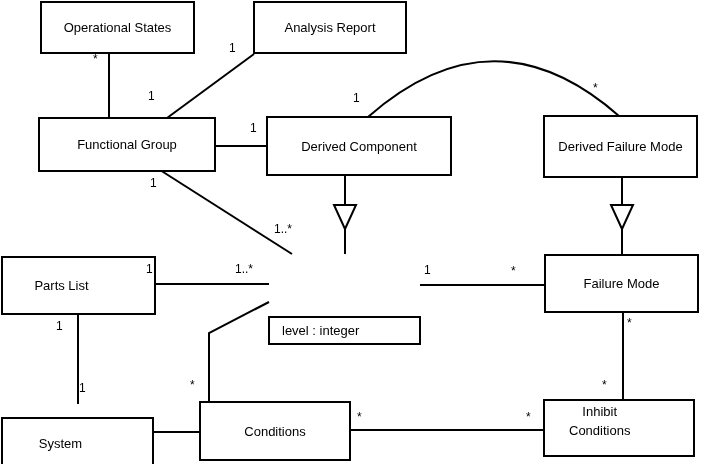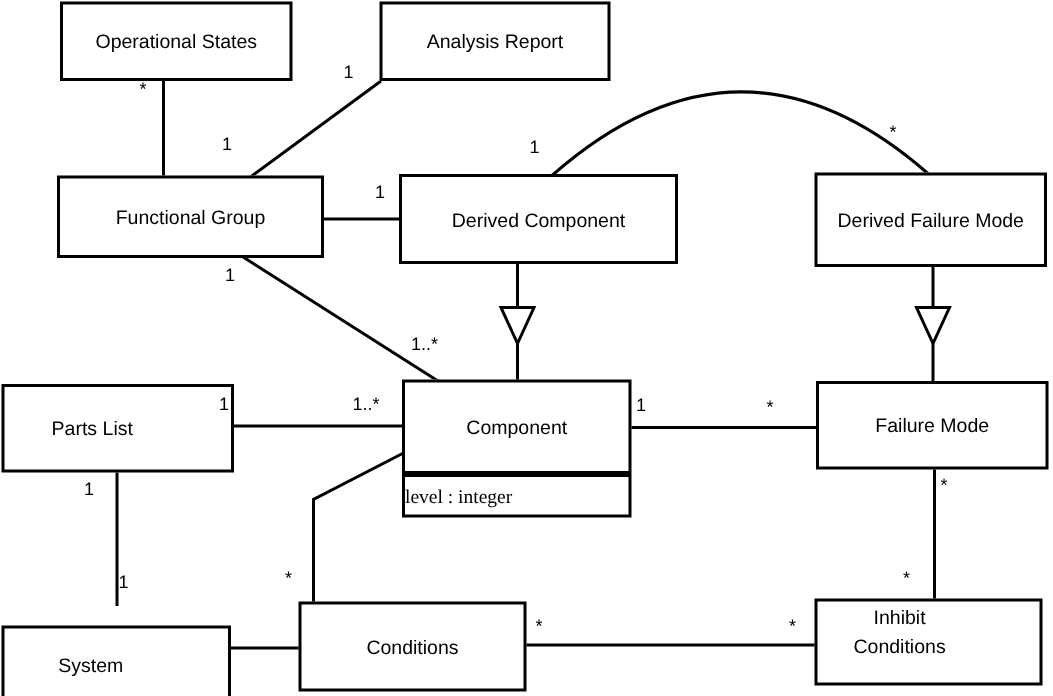--- a/index.html
+++ b/index.html
@@ -11,21 +11,21 @@
   svg.edges{position:absolute;left:0;top:0;}
   svg.edges line, svg.edges path, svg.edges polyline{stroke:#000;stroke-width:2;fill:none;}
   svg.edges polygon{stroke:#000;stroke-width:2;fill:#ffffff;}
   .uml-class{
     position:absolute;background:#ffffff;border:2px solid #000;box-sizing:border-box;
     display:flex;align-items:center;justify-content:center;
     font-size:13px;line-height:15px;
   }
   .uml-class .lbl{text-align:center;}
   .shift-left{padding-right:34px;}
-  .attr-compartment{justify-content:flex-start;font-family:Liberation Serif, serif;}
+  .attr-compartment{justify-content:flex-start;padding-left:12px;}
   .multi-line{align-items:flex-start;justify-content:flex-start;padding:1px 0 0 24px;}
   .multi-line .lbl{text-align:center;white-space:pre-line;line-height:19px;}
   .mult{position:absolute;font-size:12px;line-height:12px;color:#000;}
 </style>
 </head>
 <body>
 
 <div class="stage">
 
   <svg class="edges" width="702" height="464">
@@ -69,23 +69,20 @@
   </div>
 
   <div class="uml-class" style="left:543px;top:115px;width:155px;height:63px">
     <span class="lbl">Derived Failure Mode</span>
   </div>
 
   <div class="uml-class shift-left" style="left:1px;top:256px;width:155px;height:59px">
     <span class="lbl">Parts List</span>
   </div>
 
-  <div class="uml-class" style="left:268px;top:253px;width:153px;height:63px">
-    <span class="lbl">Component</span>
-  </div>
   <div class="uml-class attr-compartment" style="left:268px;top:316px;width:153px;height:29px">
     <span class="lbl">level : integer</span>
   </div>
 
   <div class="uml-class" style="left:544px;top:254px;width:155px;height:59px">
     <span class="lbl">Failure Mode</span>
   </div>
 
   <div class="uml-class shift-left" style="left:1px;top:417px;width:153px;height:53px">
     <span class="lbl">System</span>

